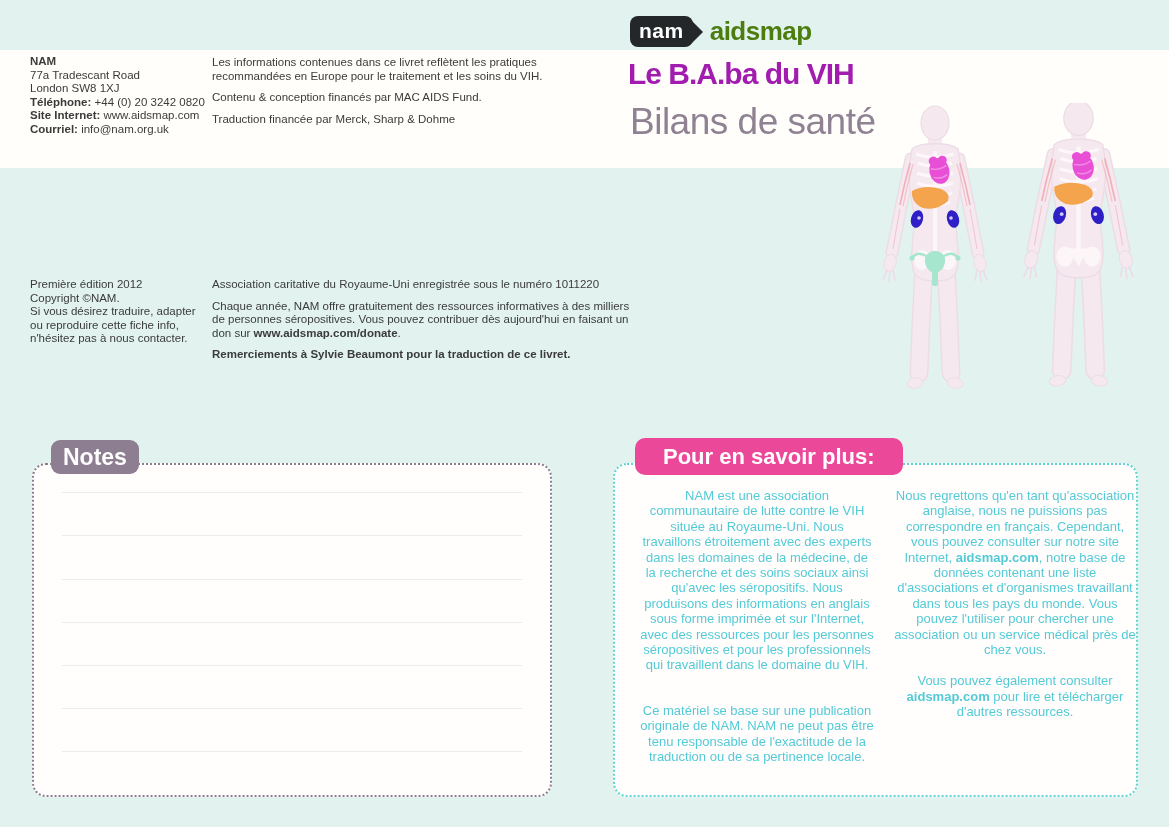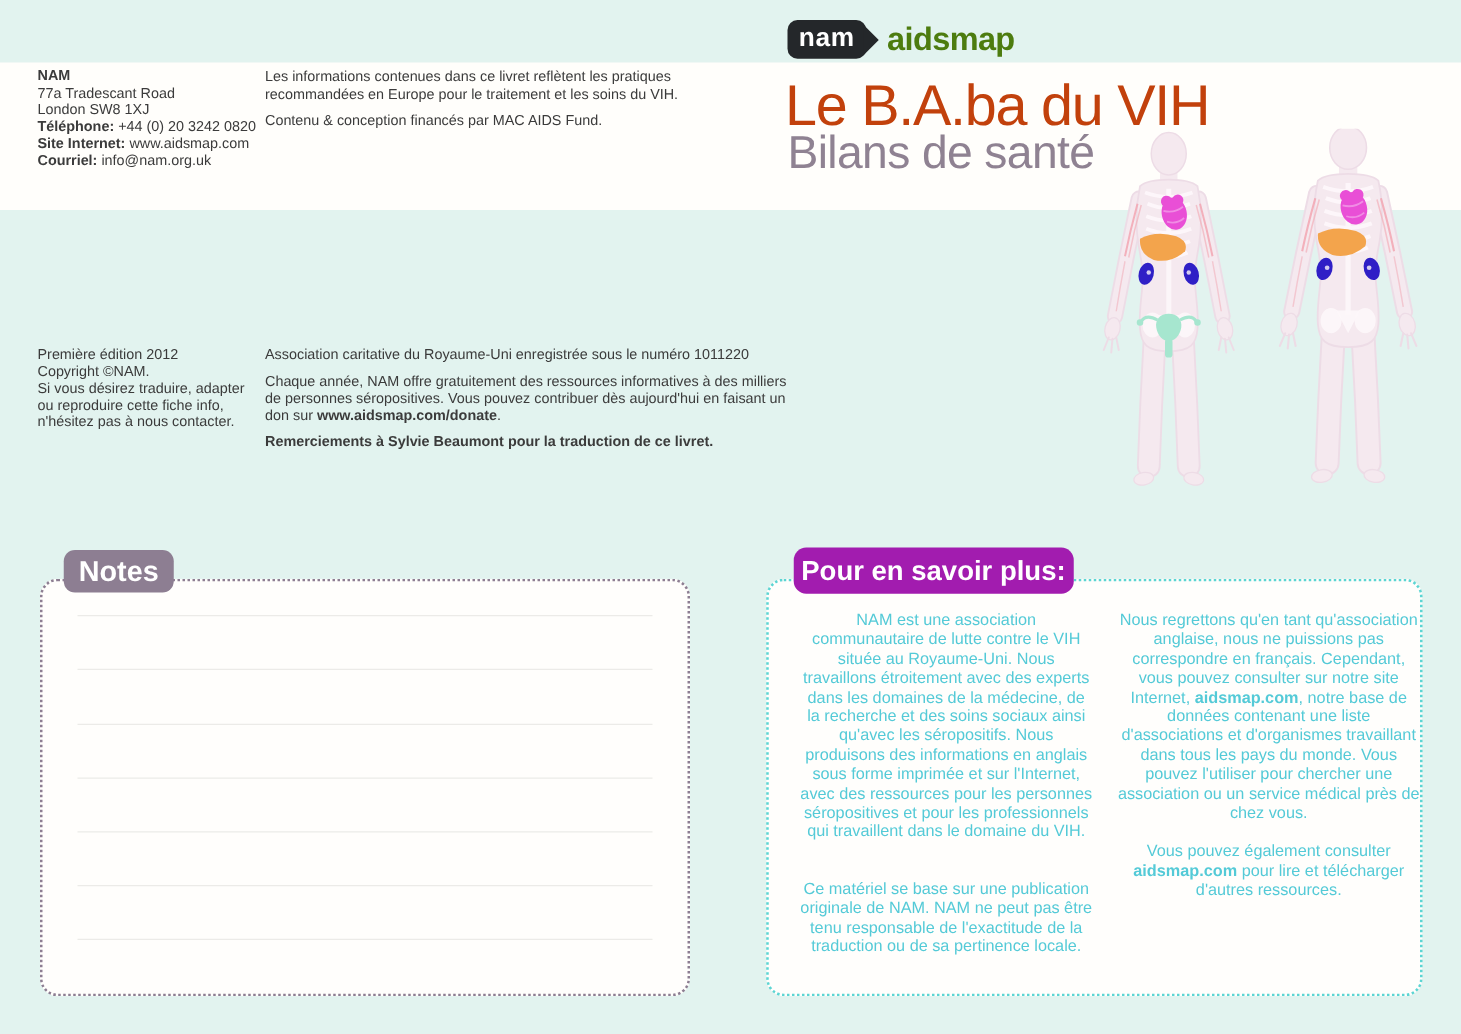--- a/index.html
+++ b/index.html
@@ -19,43 +19,43 @@
 
   
   .logo { position:absolute; left:630px; top:16px; display:flex; align-items:center; height:31px; }
   .nam-badge { position:relative; background:#24272a; color:#ffffff; font-weight:bold; font-size:21px;
                letter-spacing:.5px; border-radius:8px; padding:2px 9px 4px 9px; line-height:25px; }
   .nam-badge::after { content:""; position:absolute; right:-10px; top:50%; transform:translateY(-50%);
                border-top:12px solid transparent; border-bottom:12px solid transparent; border-left:12px solid #24272a; }
   .wordmark { margin-left:17px; font-weight:bold; font-size:26px; letter-spacing:-0.5px; color:#4d7c0f; }
 
   
-  .title { position:absolute; left:628px; top:57px; font-size:46px; font-weight:normal; letter-spacing:-1px; color:#c2410c; }
+  .title { position:absolute; left:628px; top:57px; font-size:30px; font-weight:bold; letter-spacing:-1px; color:#a21caf; }
   .subtitle { position:absolute; left:630px; top:101px; font-size:37px; font-weight:normal; letter-spacing:-0.5px; color:#8f8292; }
 
   
   .edition { position:absolute; left:30px; top:278px; font-size:11.5px; line-height:13.6px; color:#3b3b3b; }
 
   
   .charity { position:absolute; left:212px; top:278px; width:432px; font-size:11.5px; line-height:13.6px; color:#3b3b3b; }
   .charity p { margin:0 0 8px 0; }
   .charity .thanks { font-weight:bold; }
 
   
   .notes-box { position:absolute; left:32px; top:463px; width:520px; height:334px; background:#fffefc;
                border:2px dotted #8d7e92; border-radius:14px; }
   .notes-badge { position:absolute; left:51px; top:440px; background:#8d7e92; color:#ffffff; font-weight:bold;
                font-size:23px; line-height:34px; height:34px; padding:0 12px; border-radius:9px; z-index:3; }
   .rule { position:absolute; left:28px; right:28px; height:1px; background:#ecebe8; }
 
   
   .more-box { position:absolute; left:613px; top:463px; width:525px; height:334px; background:#fffefc;
                border:2px dotted #5cd5d3; border-radius:14px;text-align:center; }
-  .more-badge { position:absolute; left:635px; top:438px; background:#a21caf; color:#fff; font-weight:bold;
-               font-size:22px; line-height:37px; height:37px; padding:0 6px; border-radius:10px; z-index:3; }
+  .more-badge { position:absolute; left:635px; top:438px; background:#ec4899; color:#fff; font-weight:bold;
+               font-size:22px; line-height:37px; height:37px; padding:0 28px; border-radius:10px; z-index:3; }
   .more-col { position:absolute; top:23px; font-size:13px; line-height:15.4px; color:#54cad7; }
   .more-col1 { left:25px; width:234px; }
   .more-col2 { left:277px; width:246px; }
   .more-col p { margin:0; }
   .more-col1 .p2 { margin-top:30px; }
   .more-col2 .p2 { margin-top:16px; }
   .more-col b { font-weight:bold; }
 
   .figures { position:absolute; left:853px; top:103px; }
 </style>
@@ -71,20 +71,21 @@
     <div>77a Tradescant Road</div>
     <div>London SW8 1XJ</div>
     <div><b>Téléphone:</b> <span>+44 (0) 20 3242 0820</span></div>
     <div><b>Site Internet:</b> <span>www.aidsmap.com</span></div>
     <div><b>Courriel:</b> <span>info@nam.org.uk</span></div>
   </div>
 
   <div class="info">
     <p>Les informations contenues dans ce livret reflètent les pratiques recommandées en Europe pour le traitement et les soins du VIH.</p>
     <p>Contenu &amp; conception financés par MAC AIDS Fund.</p>
+    <p>Traduction financée par Merck, Sharp &amp; Dohme</p>
   </div>
 
   <div class="logo">
     <span class="nam-badge">nam</span>
     <span class="wordmark">aidsmap</span>
   </div>
 
   <div class="title">Le B.A.ba du VIH</div>
   <div class="subtitle">Bilans de santé</div>
 

